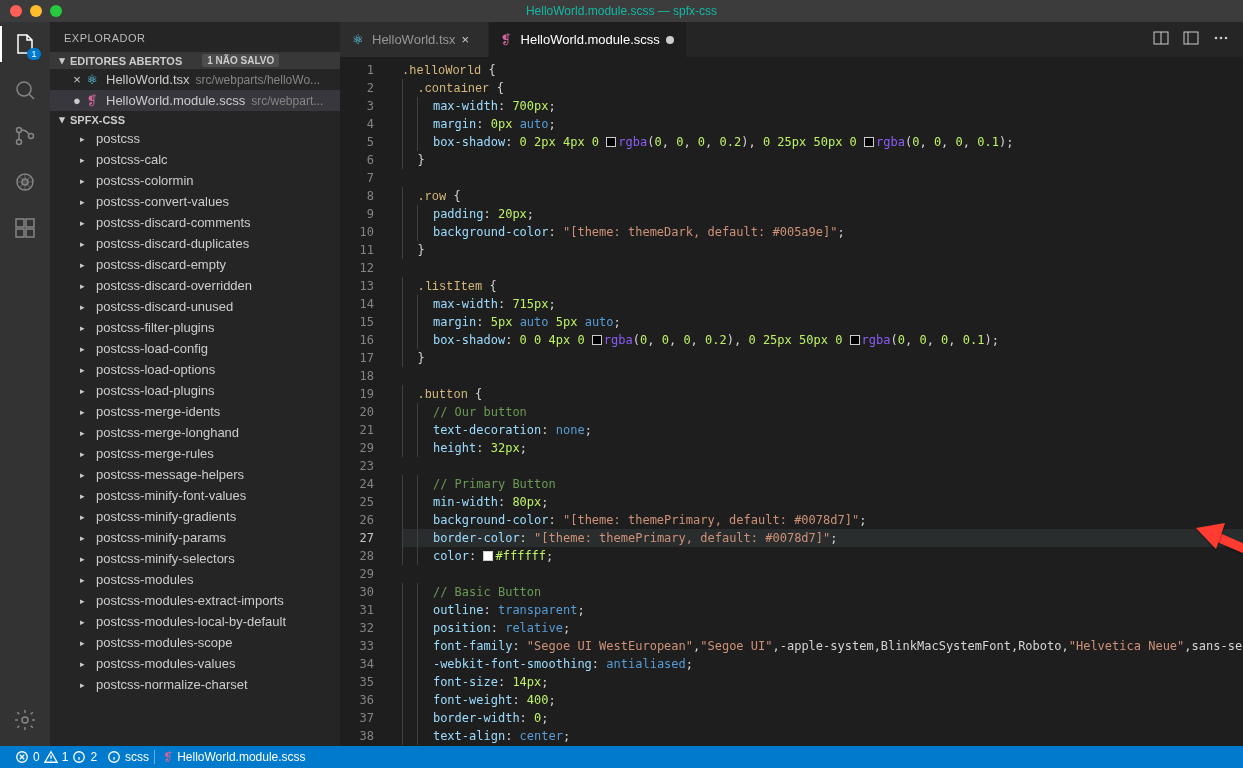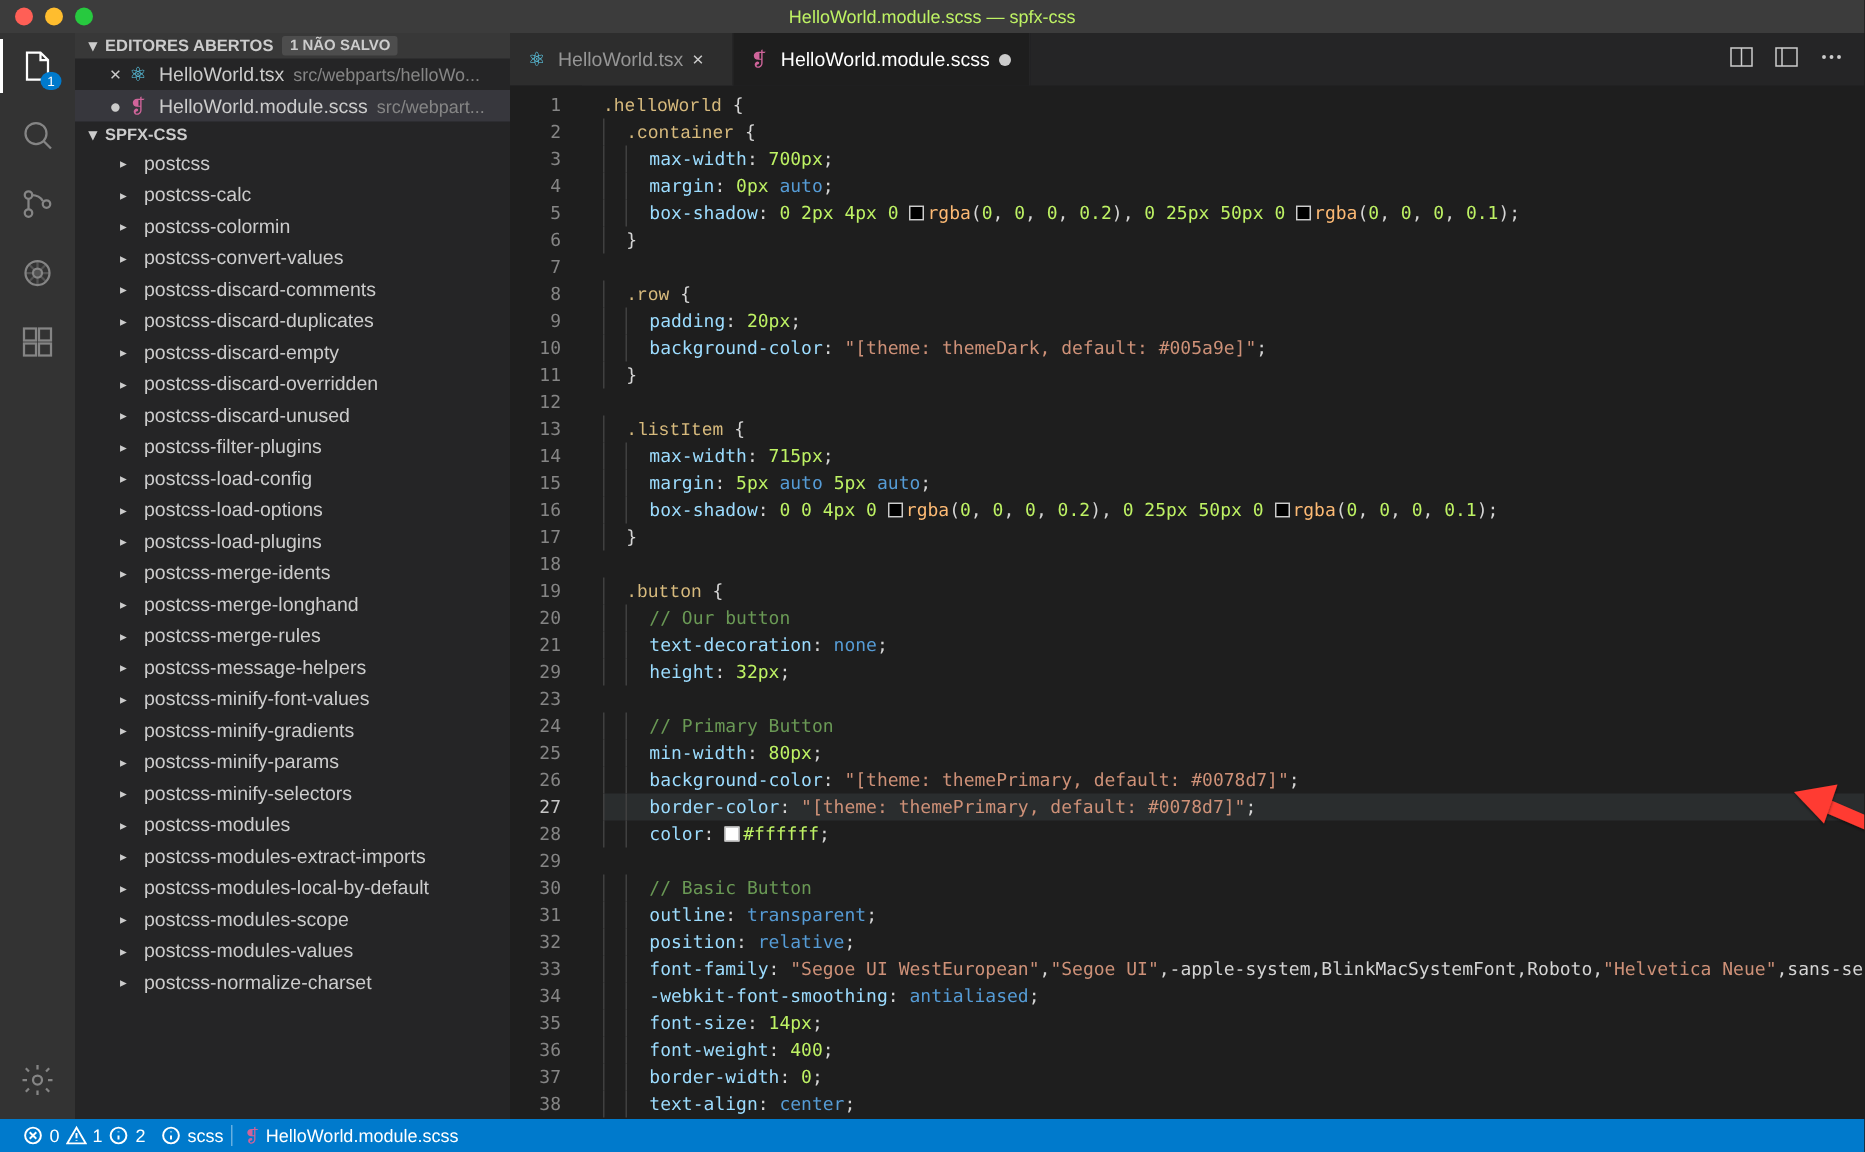--- a/index.html
+++ b/index.html
@@ -3,35 +3,35 @@
 <meta charset="utf-8">
 <style>
 * { margin: 0; padding: 0; box-sizing: border-box; }
 body { font-family: -apple-system, "Segoe UI", sans-serif; font-size: 13px; background: #1e1e1e; color: #ccc; overflow: hidden; width: 1243px; height: 768px; position: relative; }
 .title-bar { height: 22px; background: #3c3c3c; display: flex; align-items: center; position: relative; }
 .traffic-lights { display: flex; gap: 8px; padding-left: 10px; }
 .tl { width: 12px; height: 12px; border-radius: 50%; }
 .tl.red { background: #ff5f56; }
 .tl.yellow { background: #ffbd2e; }
 .tl.green { background: #27c93f; }
-.title-text { position: absolute; left: 50%; transform: translateX(-50%); font-size: 12px; color: #bef264; }
+.title-text { position: absolute; left: 50%; transform: translateX(-50%); font-size: 12px; color: #14b8a6; }
 .main { display: flex; height: 724px; }
 .activity-bar { width: 50px; background: #333; display: flex; flex-direction: column; align-items: center; padding-top: 8px; gap: 18px; }
 .activity-icon { width: 28px; height: 28px; display: flex; align-items: center; justify-content: center; color: #858585; cursor: pointer; position: relative; }
 .activity-icon.active { color: #fff; }
 .activity-icon.active::before { content: ""; position: absolute; left: -11px; top: -4px; bottom: -4px; width: 2px; background: #fff; }
 .activity-icon svg { width: 24px; height: 24px; }
 .activity-badge { position: absolute; bottom: -2px; right: -2px; background: #007acc; color: #fff; font-size: 9px; border-radius: 8px; padding: 1px 4px; min-width: 14px; text-align: center; }
 .activity-bottom { margin-top: auto; margin-bottom: 12px; }
 .sidebar { width: 290px; background: #252526; display: flex; flex-direction: column; overflow: hidden; }
 .sidebar-title { padding: 10px 14px 8px; font-size: 11px; letter-spacing: .5px; color: #bbb; }
 .section-hdr { display: flex; align-items: center; padding: 2px 6px; font-size: 11px; font-weight: 700; color: #ccc; cursor: pointer; }
 .section-hdr.oe { background: #383838; }
 .section-hdr .chev { width: 12px; text-align: center; margin-right: 2px; }
-.unsaved-badge { margin-left: 6px; font-size: 10px; color: #ccc; background: #4d4d4d; padding: 1px 5px; border-radius: 2px; }
+.unsaved-badge { margin-left: 20px; font-size: 10px; color: #ccc; background: #4d4d4d; padding: 1px 5px; border-radius: 2px; }
 .open-editors { }
 .oe-item { display: flex; align-items: center; padding: 3px 0 3px 20px; font-size: 13px; color: #ccc; cursor: pointer; overflow: hidden; white-space: nowrap; }
 .oe-item .dirty { width: 14px; text-align: center; color: #ccc; }
 .oe-item .ficon { width: 16px; margin-right: 6px; display: flex; align-items: center; justify-content: center; }
 .oe-item .fname { }
 .oe-item .fpath { margin-left: 6px; color: #858585; font-size: 12px; overflow: hidden; text-overflow: ellipsis; text-align: right; }
 .oe-item.sel { background: #37373d; }
 .file-list { flex: 1; overflow: hidden; }
 .folder-item { display: flex; align-items: center; padding: 3px 0 3px 30px; font-size: 13px; color: #ccc; cursor: pointer; }
 .folder-item .arrow { width: 10px; font-size: 9px; margin-right: 6px; color: #ccc; }
@@ -51,21 +51,21 @@
 .code { flex: 1; padding: 4px 0 0 14px; white-space: pre; color: #d4d4d4; position: relative; }
 .code .line { height: 18px; position: relative; }
 .code .line.hl { background: #2a2d2e; }
 .indent { display: inline-block; border-left: 1px solid #404040; }
 .c-sel { color: #d7ba7d; font-family: Liberation Mono, monospace; }
 .c-brace { color: #d4d4d4; }
 .c-prop { color: #9cdcfe; }
 .c-num { color: #bef264; }
 .c-str { color: #ce9178; }
 .c-cmt { color: #6a9955; }
-.c-fn { color: #fdba74; }
+.c-fn { color: #8b5cf6; }
 .c-const { color: #569cd6; }
 .color-sq { display: inline-block; width: 10px; height: 10px; border: 1px solid #ccc; vertical-align: -1px; margin-right: 2px; }
 .arrow-annot { position: absolute; pointer-events: none; }
 .status-bar { height: 22px; background: #007acc; color: #fff; display: flex; align-items: center; font-size: 12px; padding: 0 10px; }
 .status-bar .sb-item { display: flex; align-items: center; gap: 4px; padding: 0 5px; cursor: pointer; }
 .status-bar .right { margin-left: auto; display: flex; }
 .status-bar svg { width: 14px; height: 14px; }
 .react-icon { color: #61dafb; }
 .sass-icon { color: #cf649a; }
 </style>
@@ -120,20 +120,21 @@
     </div>
     <div class="activity-icon activity-bottom">
       <svg viewBox="0 0 24 24" fill="none" stroke="currentColor" stroke-width="1.5">
           <circle cx="12" cy="12" r="3"></circle>
           <path d="M12 2v3m0 14v3M4.2 4.2l2.1 2.1m11.4 11.4 2.1 2.1M2 12h3m14 0h3M4.2 19.8l2.1-2.1m11.4-11.4 2.1-2.1"></path>
         </svg>
     </div>
   </div>
 
   <div class="sidebar">
+    <div class="sidebar-title">EXPLORADOR</div>
     <div class="section-hdr oe">
       <span class="chev">▾</span>
       <span>EDITORES ABERTOS</span>
       <span class="unsaved-badge">1 NÃO SALVO</span>
     </div>
     <div class="open-editors" id="open-editors">
         <div class="oe-item">
           <span class="dirty">×</span>
           <span class="ficon">
             <span class="react-icon">⚛</span>

